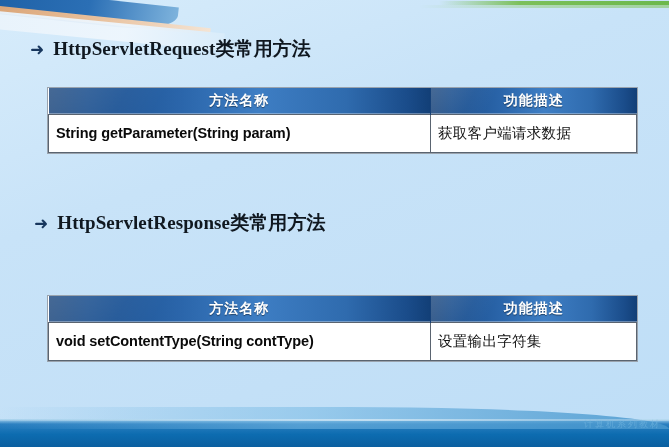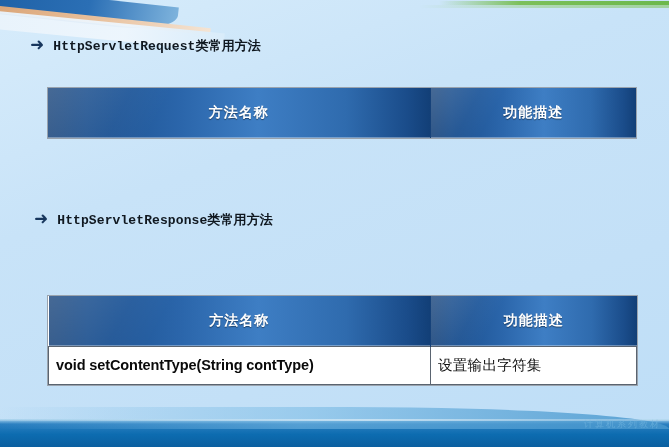--- a/index.html
+++ b/index.html
@@ -127,24 +127,24 @@
     white-space: nowrap;
   }
   .heading-bullet {
     color: #17365d;
     font-size: 17px;
     line-height: 1;
     margin-right: 9px;
     font-family: "DejaVu Sans", sans-serif;
   }
   .heading-text {
-    font-size: 13px;
+    font-size: 19px;
     font-weight: bold;
     color: #101820;
-    font-family: Liberation Mono, monospace;
+    font-family: Liberation Serif, serif;
     letter-spacing: .1px;
   }
 
   #heading-request { left: 30px; top: 36px; }
   #heading-response { left: 34px; top: 210px; }
 
   
   .ppt-table {
     position: absolute;
     border-collapse: collapse;
@@ -153,21 +153,21 @@
     box-shadow: 0 0 0 1px #9aa3ad;
   }
   #table-request { left: 48px; top: 88px; width: 588px; }
   #table-response { left: 48px; top: 296px; width: 588px; }
 
   .ppt-table col.c-name { width: 382px; }
   .ppt-table col.c-desc { width: 206px; }
 
   .ppt-table th {
     height: 26px;
-    padding: 12px;
+    padding: 0;
     text-align: center;
     vertical-align: middle;
     color: #ffffff;
     font-size: 14px;
     font-weight: bold;
     font-family: "Liberation Sans", "DejaVu Sans", sans-serif;
     letter-spacing: 1px;
     text-shadow: 0 1px 1px rgba(0,0,0,.45);
     border-right: 1px solid #16427a;
     position: relative;
@@ -254,20 +254,24 @@
       <tr>
         <th>
           <span class="th-label">方法名称</span>
         </th>
         <th>
           <span class="th-label">功能描述</span>
         </th>
       </tr>
     </thead>
     <tbody>
+      <tr class="row-short">
+        <td class="cell-name">String getParameter(String param)</td>
+        <td class="cell-desc">获取客户端请求数据</td>
+      </tr>
     </tbody>
   </table>
 
   <div class="heading" id="heading-response">
     <span class="heading-bullet">➜</span>
     <span class="heading-text">HttpServletResponse类常用方法</span>
   </div>
 
   <table class="ppt-table" id="table-response">
     <colgroup>

